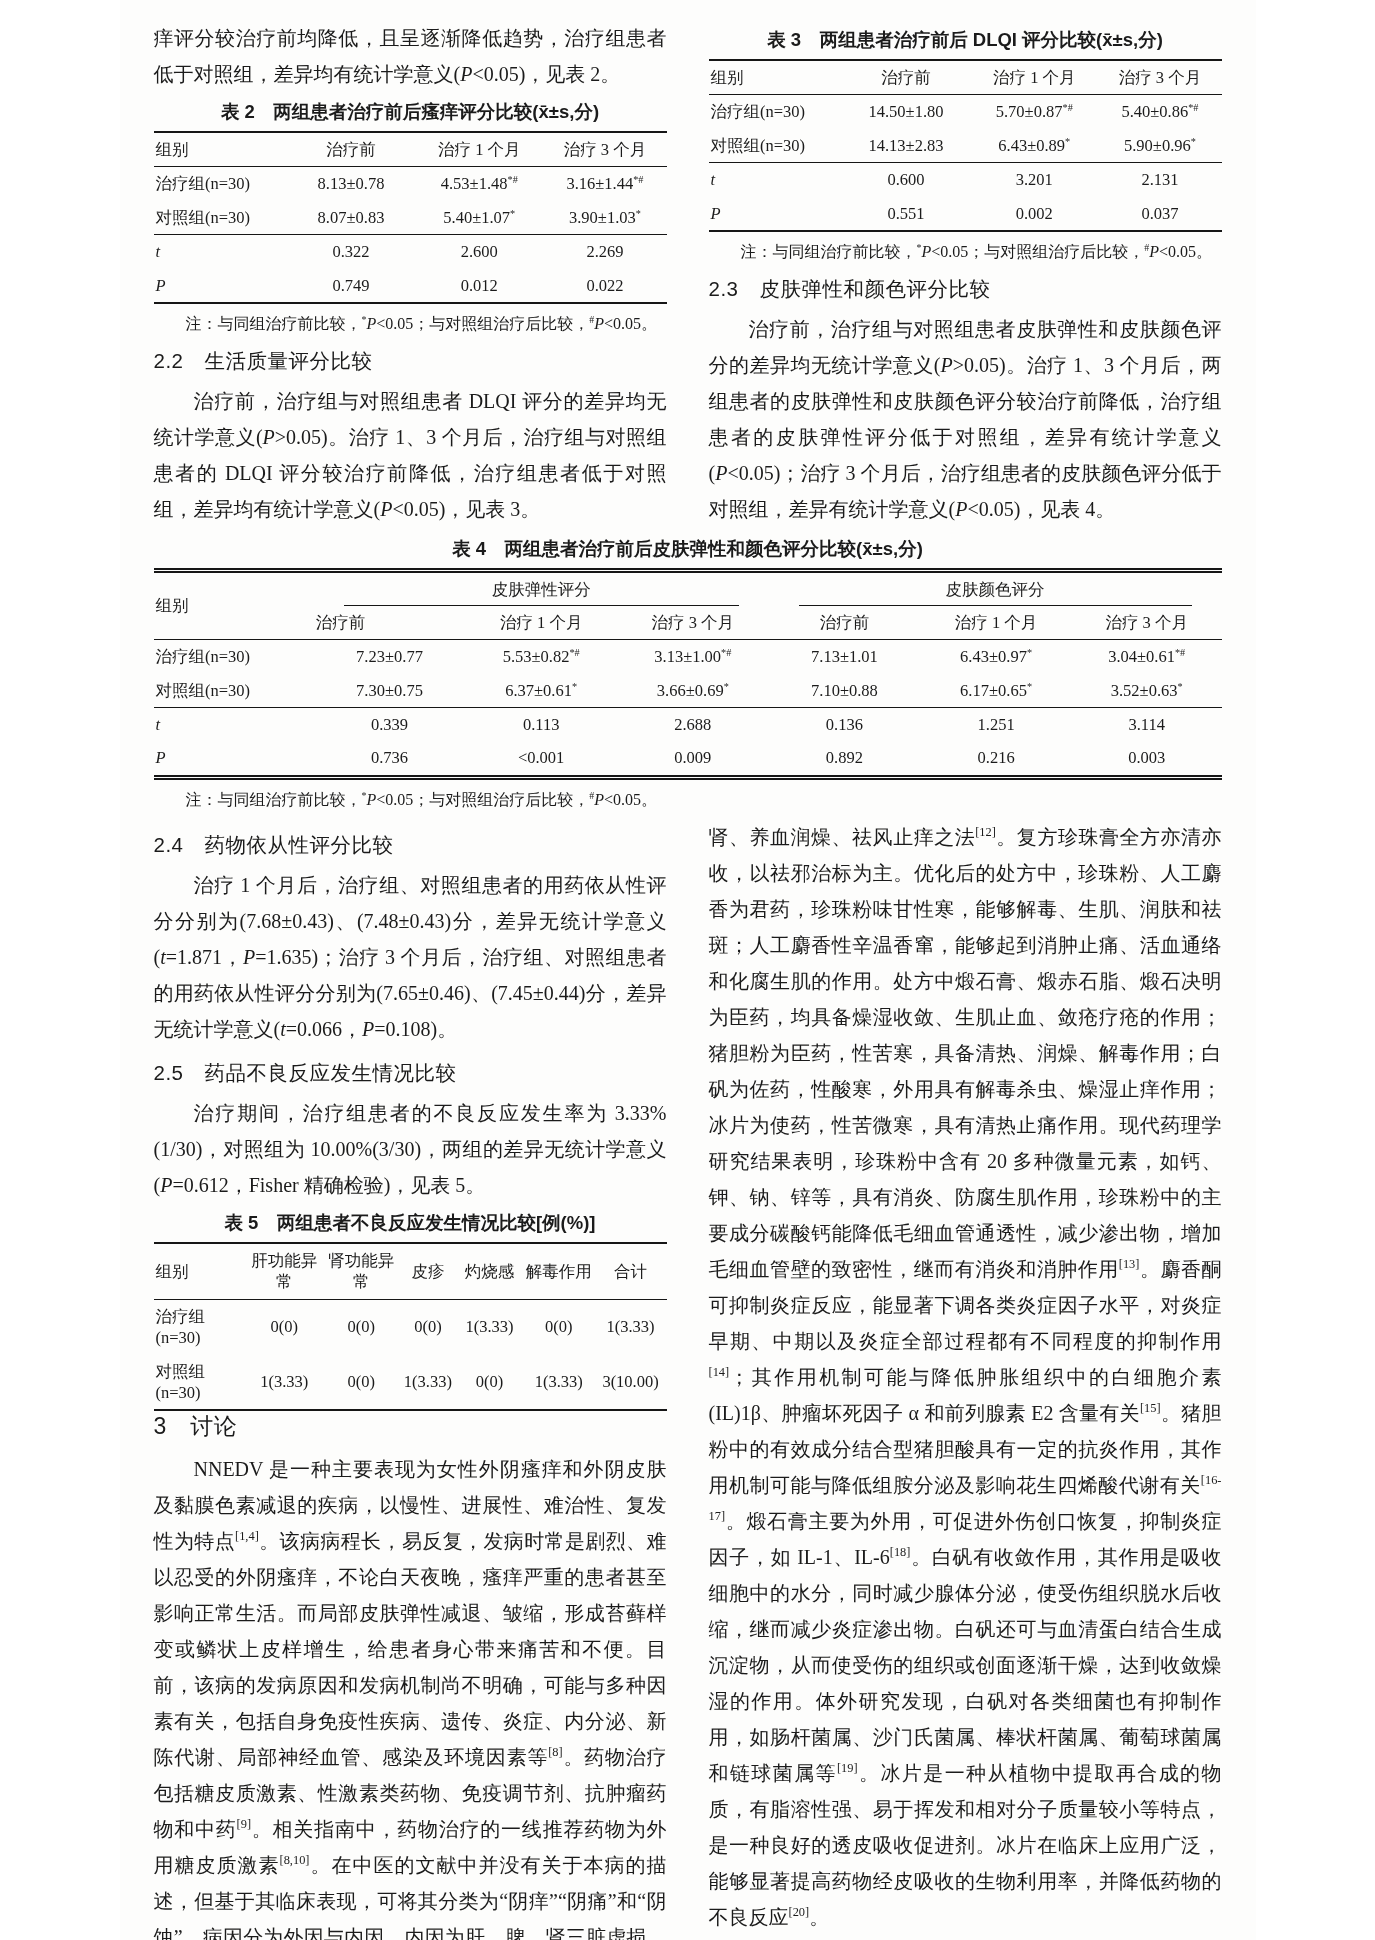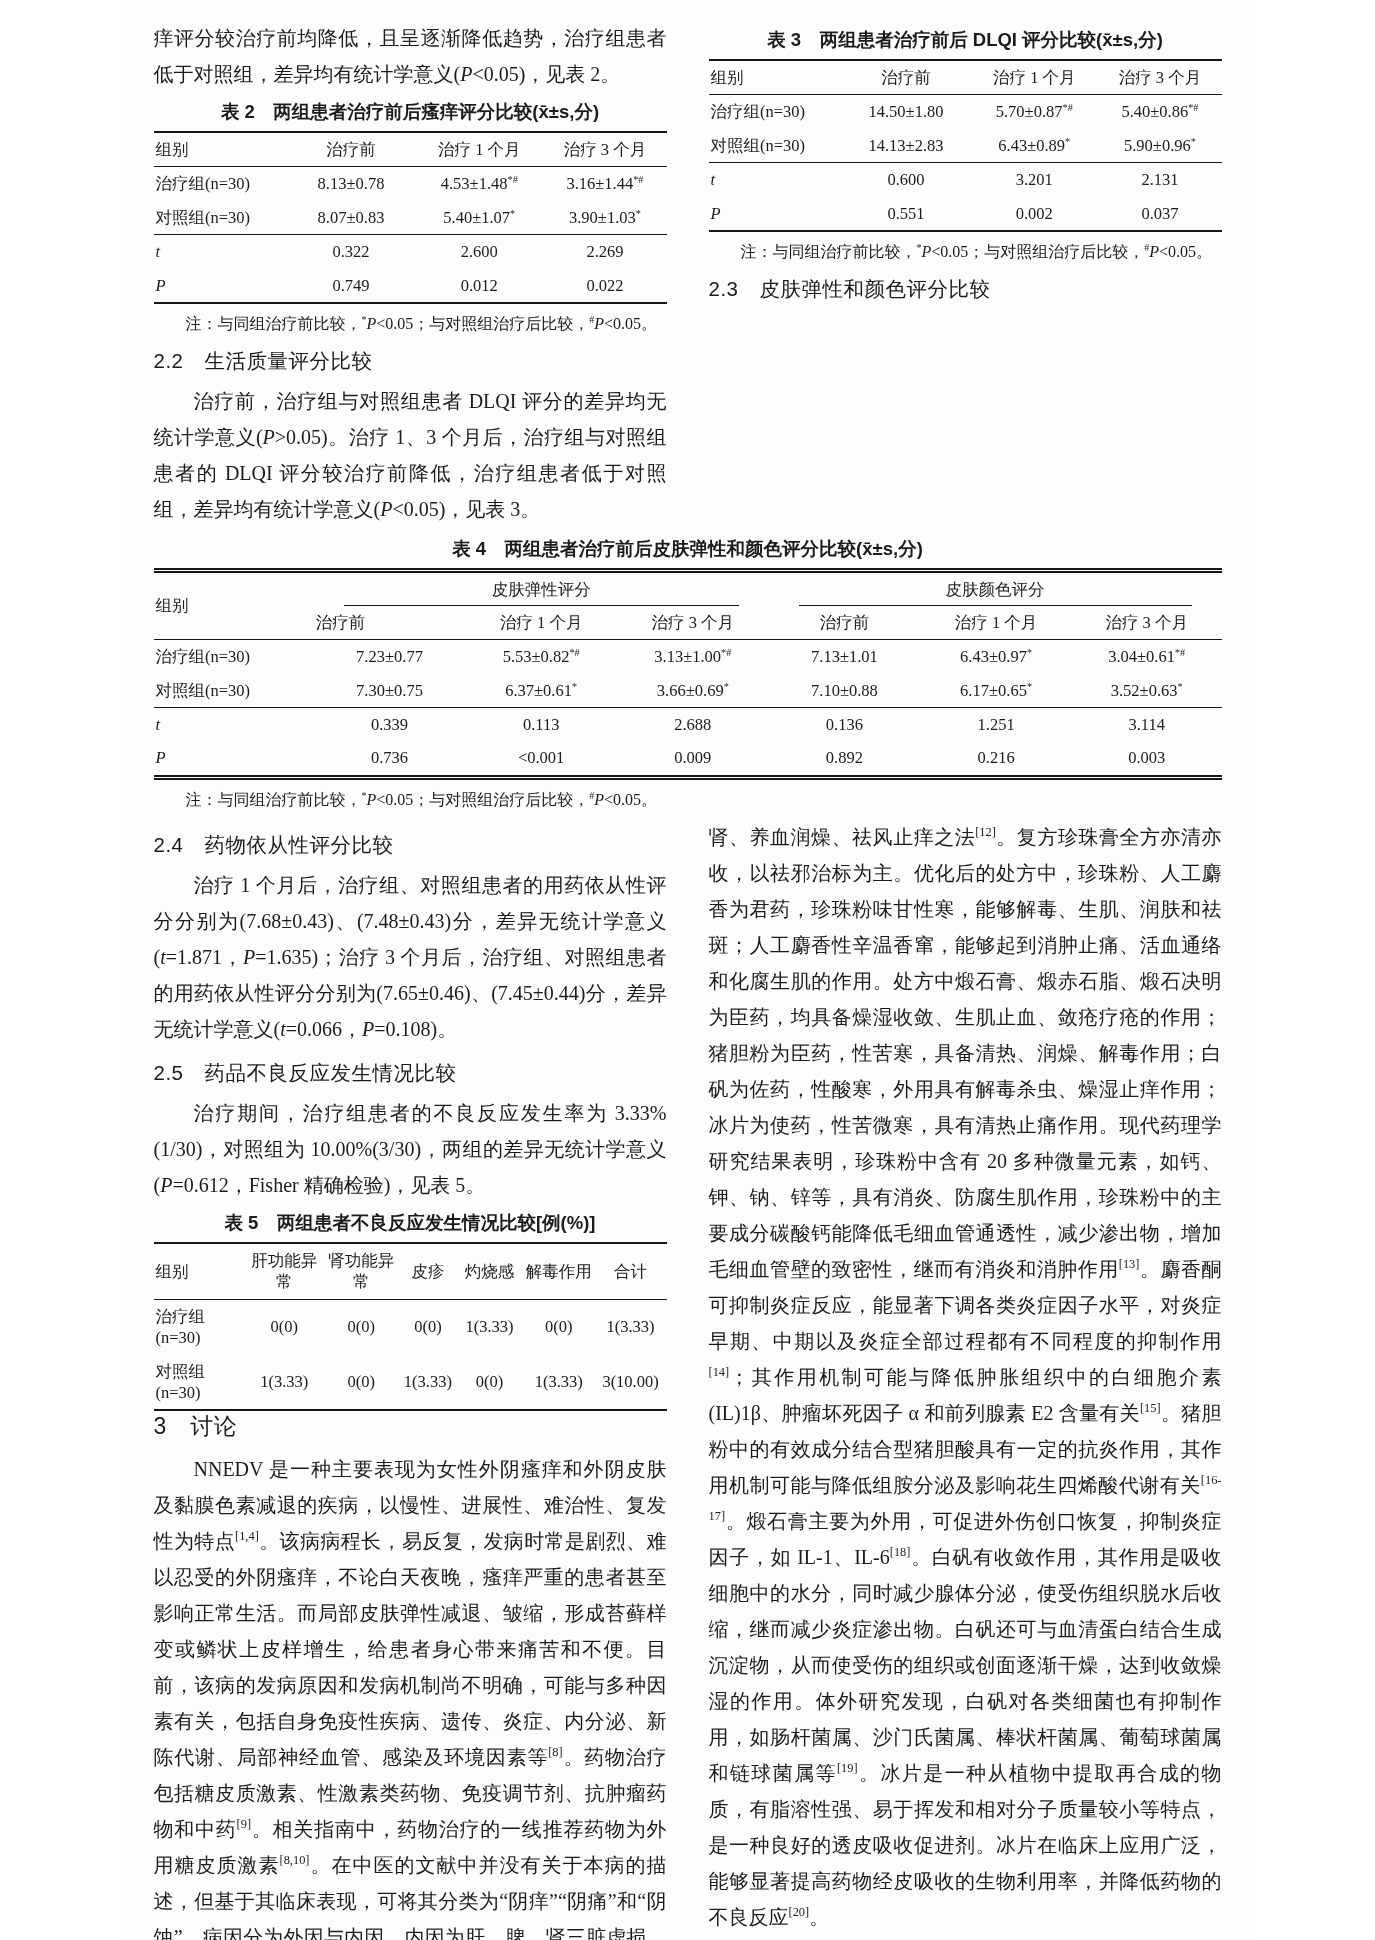--- a/index.html
+++ b/index.html
@@ -155,20 +155,21 @@
                   <td>0.002</td>
                   <td>0.037</td>
                 </tr>
               </tbody>
             </table>
           </div>
         <div class="tnote"><span>注：与同组治疗前比较，</span><sup>*</sup><i>P</i><span>&lt;0.05；与对照组治疗后比较，</span><sup>#</sup><i>P</i><span>&lt;0.05。</span></div>
       </section>
 
       <h2 class="sec-h">2.3　皮肤弹性和颜色评分比较</h2>
+      <p class="body indent"><span>治疗前，治疗组与对照组患者皮肤弹性和皮肤颜色评分的差异均无统计学意义(</span><i>P</i><span>&gt;0.05)。治疗 1、3 个月后，两组患者的皮肤弹性和皮肤颜色评分较治疗前降低，治疗组患者的皮肤弹性评分低于对照组，差异有统计学意义(</span><i>P</i><span>&lt;0.05)；治疗 3 个月后，治疗组患者的皮肤颜色评分低于对照组，差异有统计学意义(</span><i>P</i><span>&lt;0.05)，见表 4。</span></p>
     </div>
   </div>
 
   <section class="tbl-block full">
     <div class="tbl-title">表 4　两组患者治疗前后皮肤弹性和颜色评分比较(x̄±s,分)</div>
     <div>
         <table class="ptable dbl">
           <colgroup>
             <col style="width: 15%;">
             <col style="width: 14.2%;">

